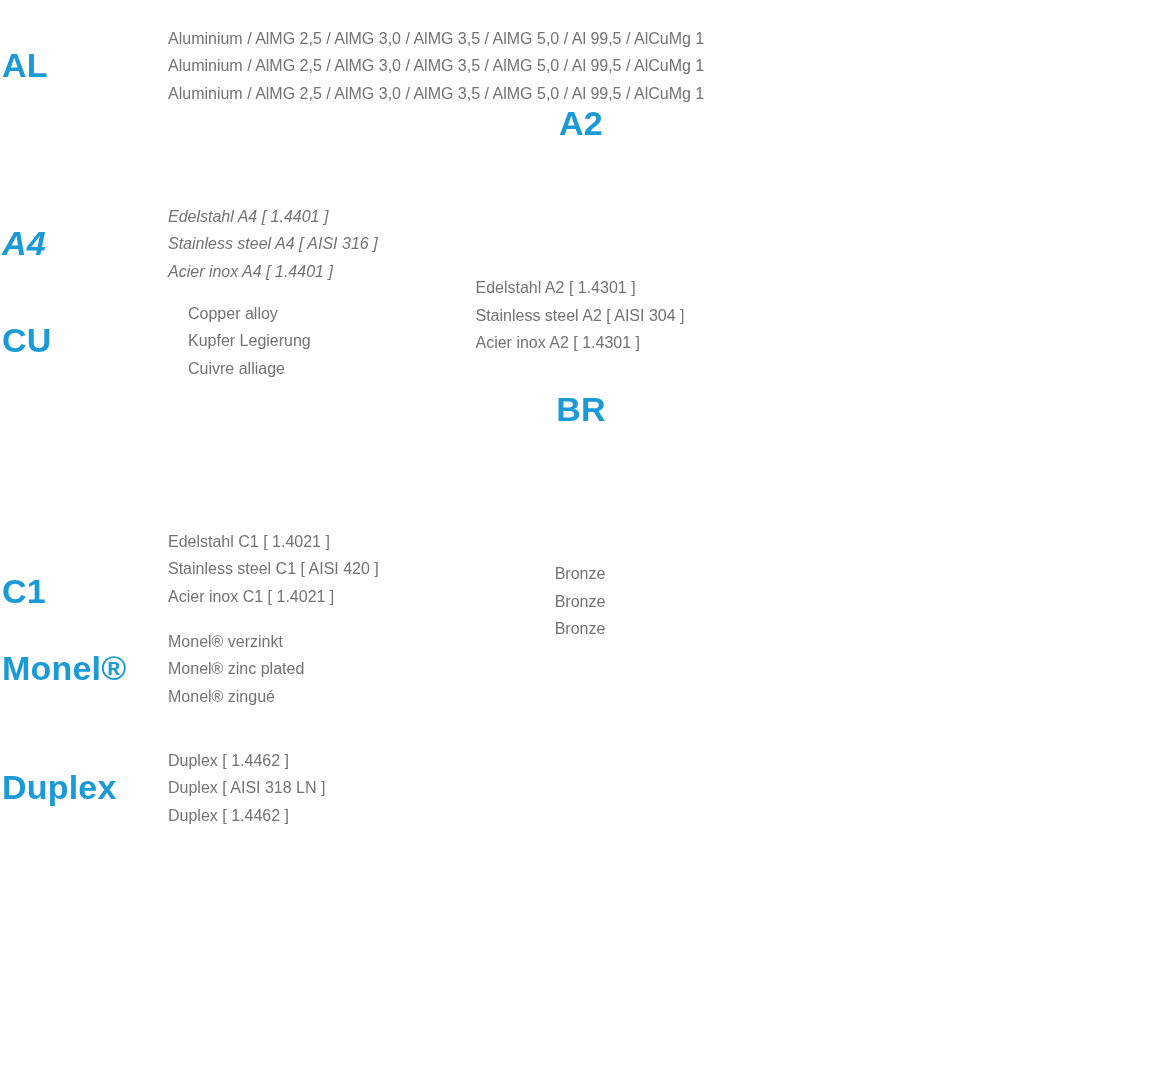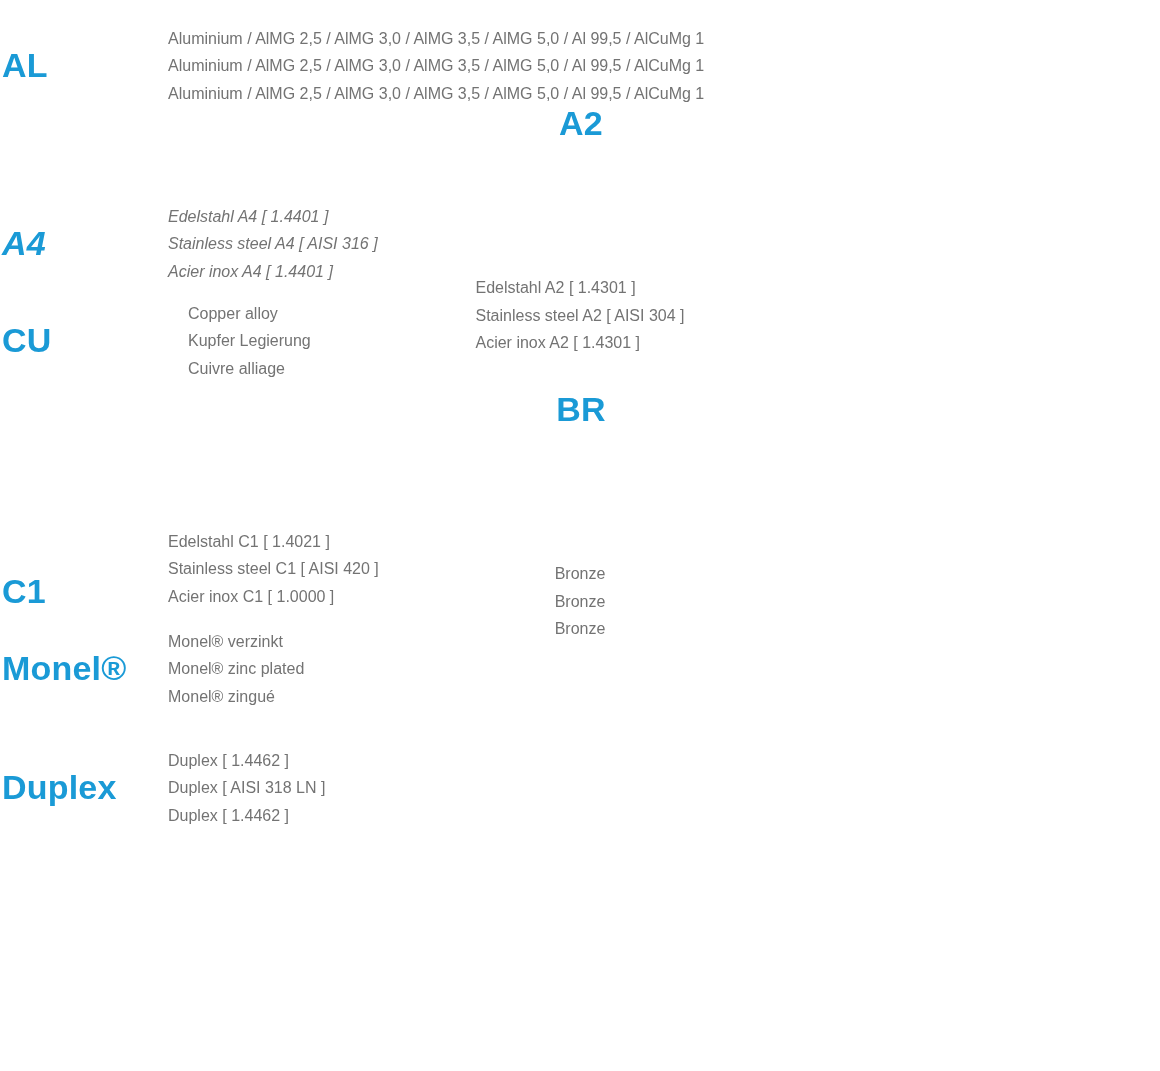--- a/index.html
+++ b/index.html
@@ -96,21 +96,21 @@
       <div>Bronze</div>
       <div>Bronze</div>
     </div>
   </div>
 
   <div class="row" style="height:112px;align-items:flex-end;">
     <div class="code">C1</div>
     <div class="desc">
       <div>Edelstahl C1 [ 1.4021 ]</div>
       <div>Stainless steel C1 [ AISI 420 ]</div>
-      <div>Acier inox C1 [ 1.0000 ]</div>
+      <div>Acier inox C1 [ 1.4021 ]</div>
     </div>
   </div>
 
   <div class="row" style="height:118px;">
     <div class="code">Monel®</div>
     <div class="desc">
       <div>Monel® verzinkt</div>
       <div>Monel® zinc plated</div>
       <div>Monel® zingué</div>
     </div>

